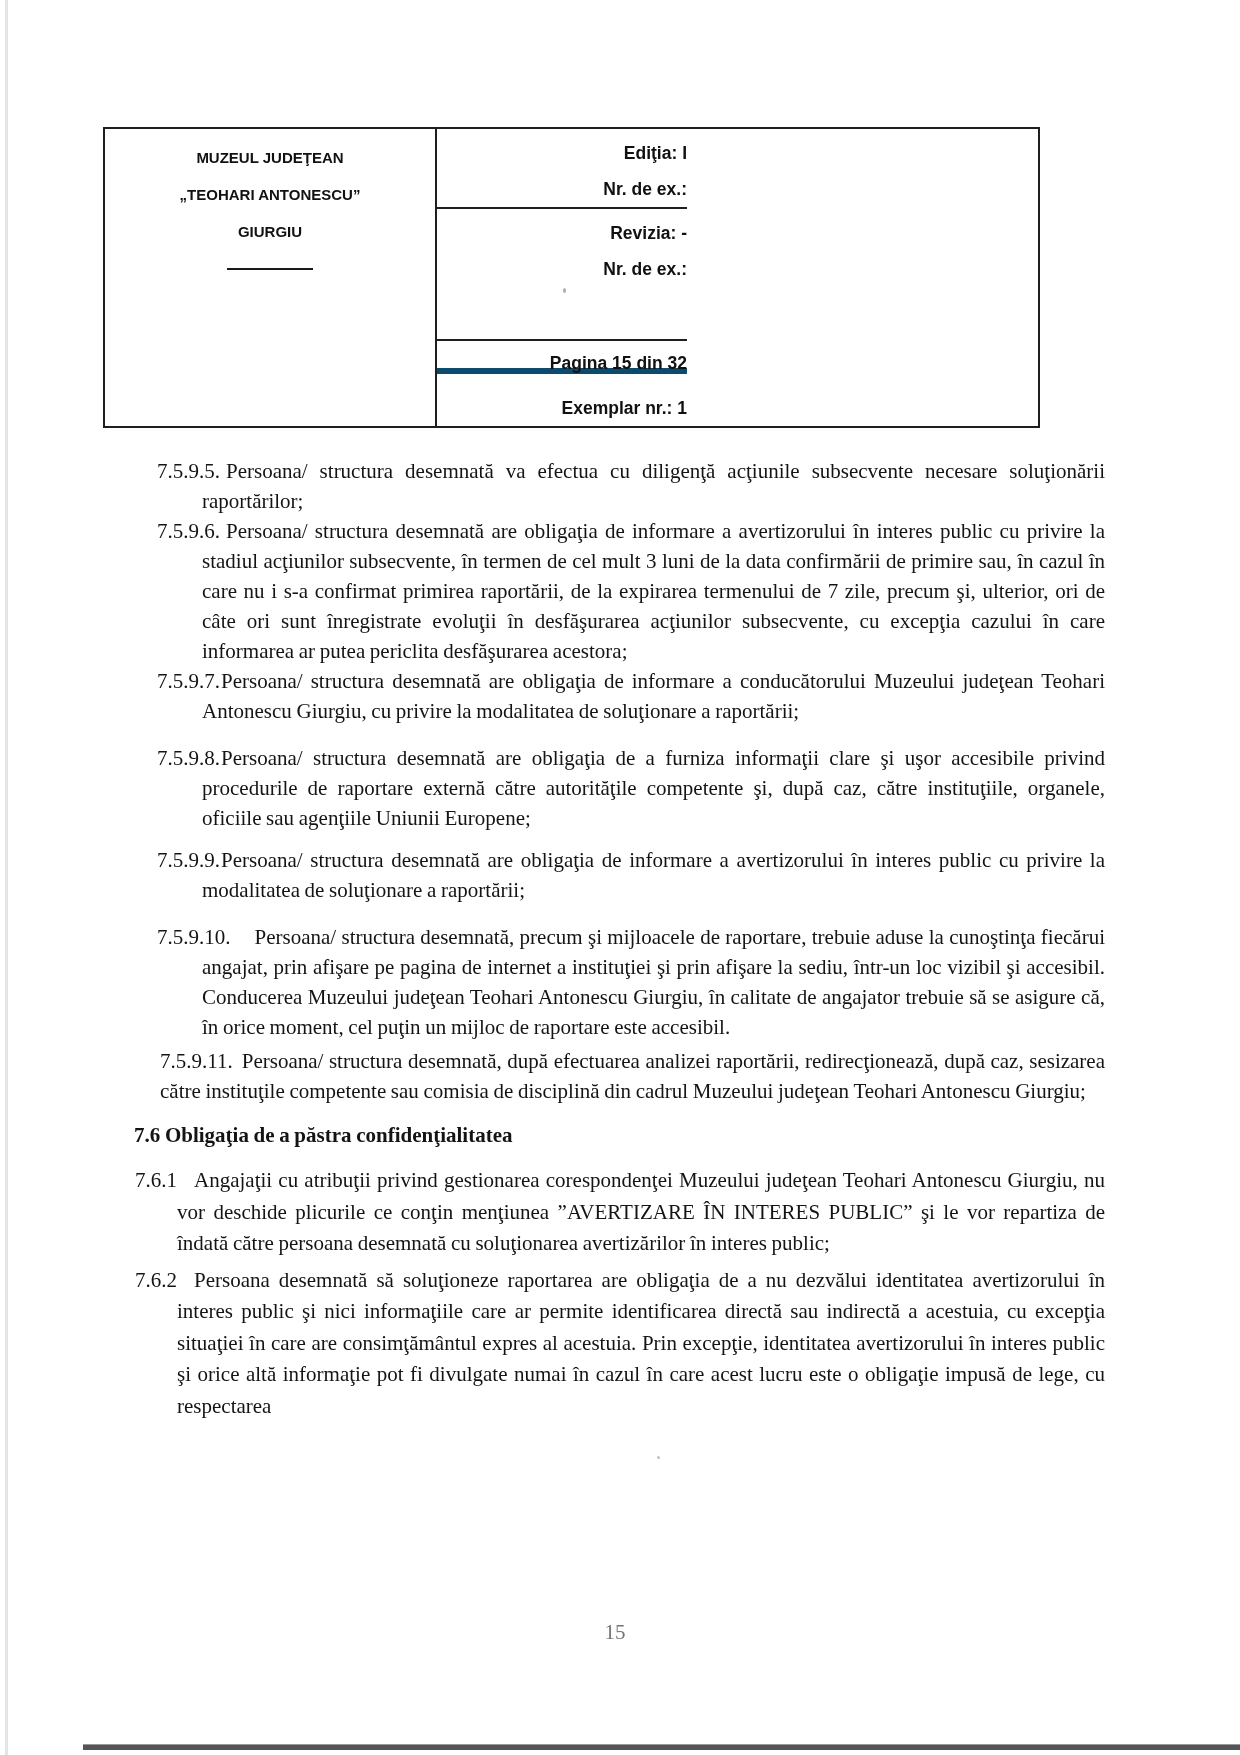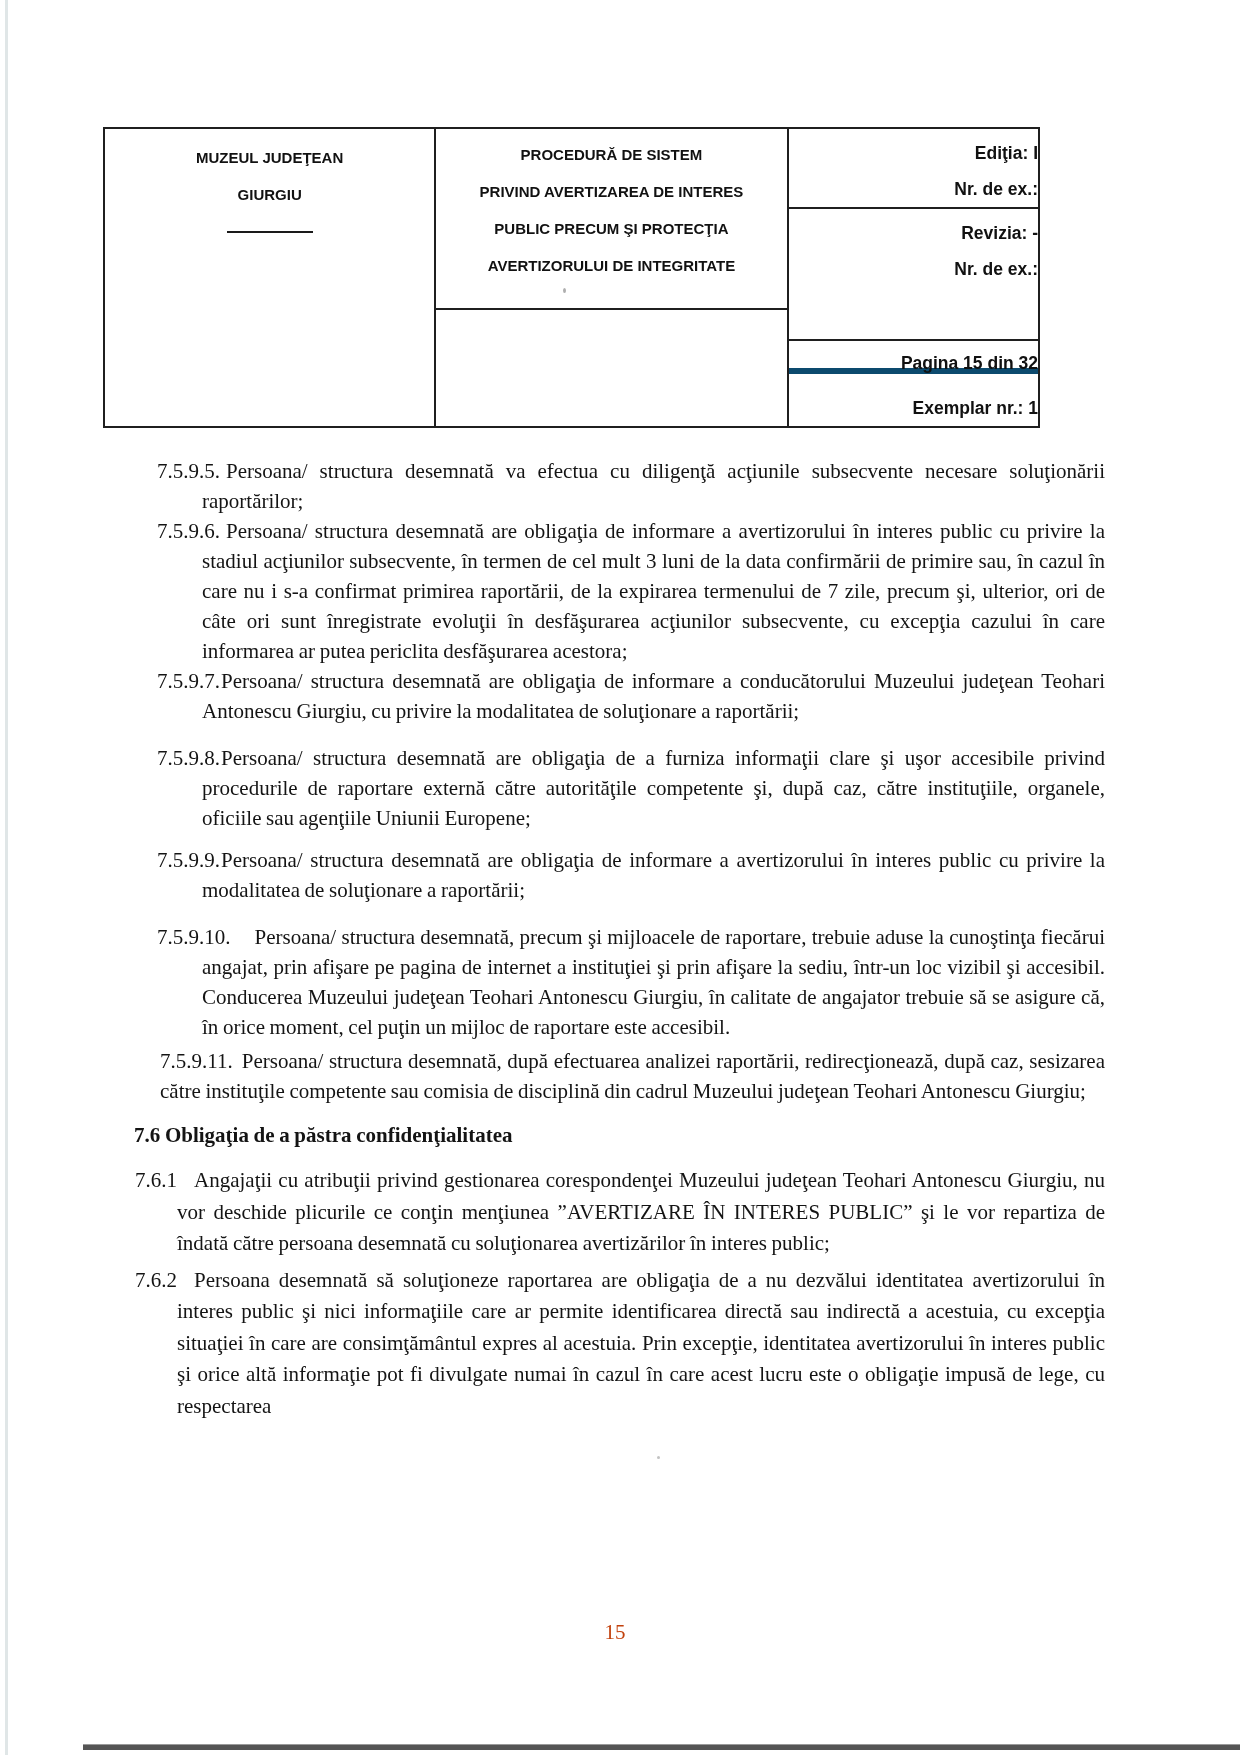--- a/index.html
+++ b/index.html
@@ -53,45 +53,37 @@
   .section-heading{
     margin:14px 0 0 9px;font-weight:bold;font-size:21px;line-height:30px;font-family:Liberation Serif, serif;
   }
   .pd{margin-left:10px;padding-left:42px;text-indent:-42px;line-height:31.5px;}
   .pd .pnum{padding-right:17px;}
   .pd1{margin-top:15px;}
   .pd2{margin-top:5px;}
 
   .page-number{
     position:absolute;left:125px;top:1620px;width:980px;text-align:center;
-    font-size:21px;color:#c2410c;
+    font-size:21px;color:#737373;
   }
 </style>
 </head>
 <body>
 
 <div class="scan-left-edge"></div>
 <div class="scan-bottom-edge"></div>
 <div class="speck1"></div>
 <div class="speck2"></div>
 
 <div class="doc-table">
   <div class="col col-institution">
     <div class="hline">MUZEUL JUDEŢEAN</div>
+    <div class="hline">„TEOHARI ANTONESCU”</div>
     <div class="hline">GIURGIU</div>
     <div class="inst-underline"></div>
-  </div>
-  <div class="col col-title">
-    <div class="title-cell">
-      <div class="hline">PROCEDURĂ DE SISTEM</div>
-      <div class="hline">PRIVIND AVERTIZAREA DE INTERES</div>
-      <div class="hline">PUBLIC PRECUM ŞI PROTECŢIA</div>
-      <div class="hline">AVERTIZORULUI DE INTEGRITATE</div>
-    </div>
-    <div class="title-cell-empty"></div>
   </div>
   <div class="col col-meta">
     <div class="meta-cell meta-r1">
       <div class="mline">Ediţia: I</div>
       <div class="mline">Nr. de ex.:</div>
     </div>
     <div class="meta-cell meta-r2">
       <div class="mline">Revizia: -</div>
       <div class="mline">Nr. de ex.:</div>
     </div>

